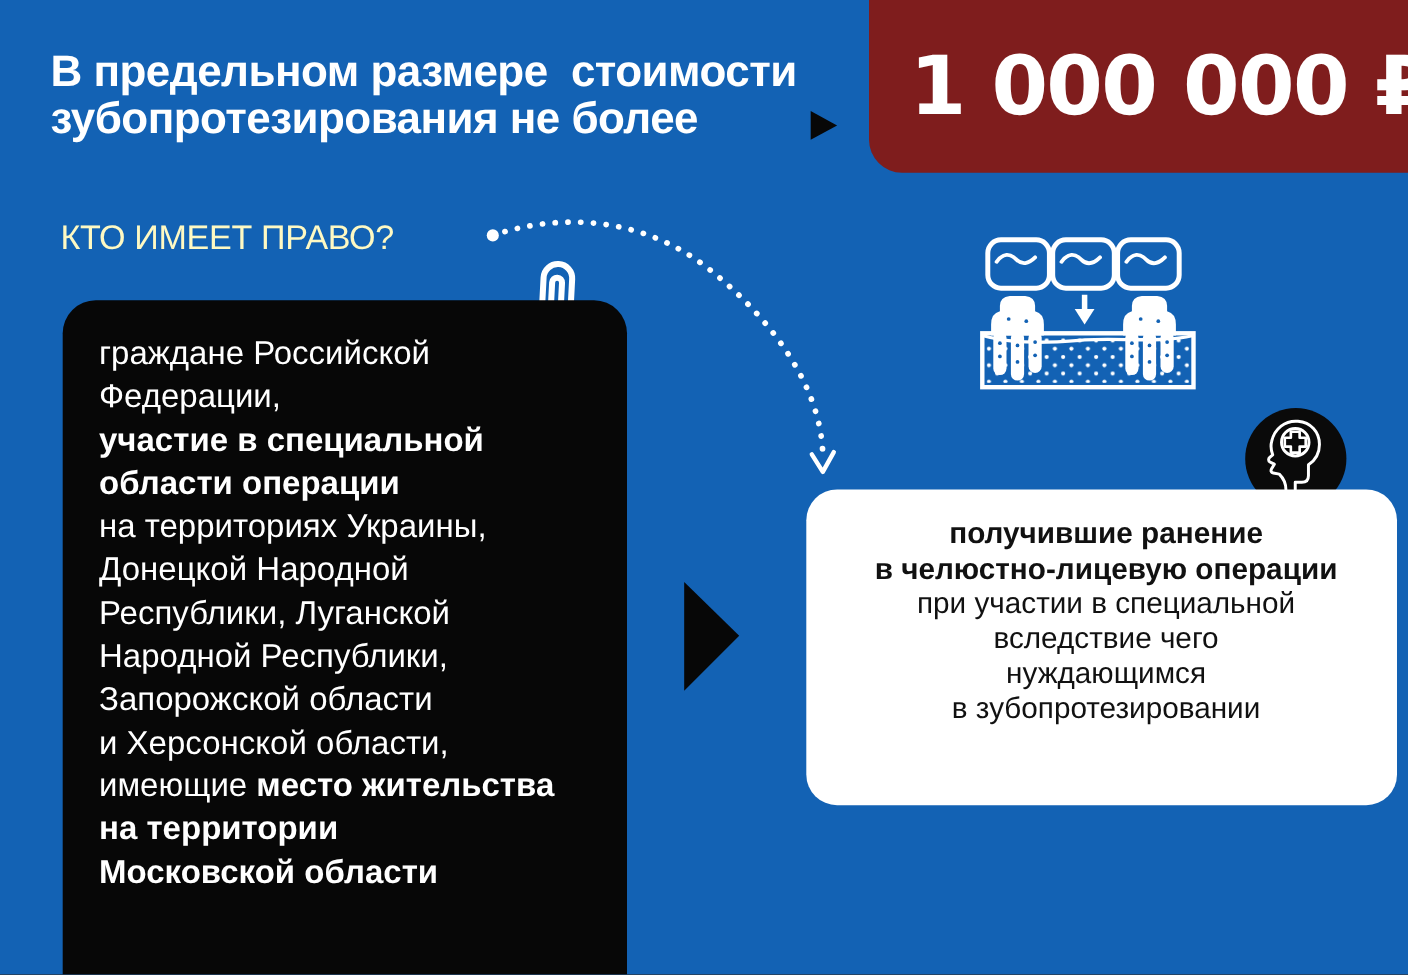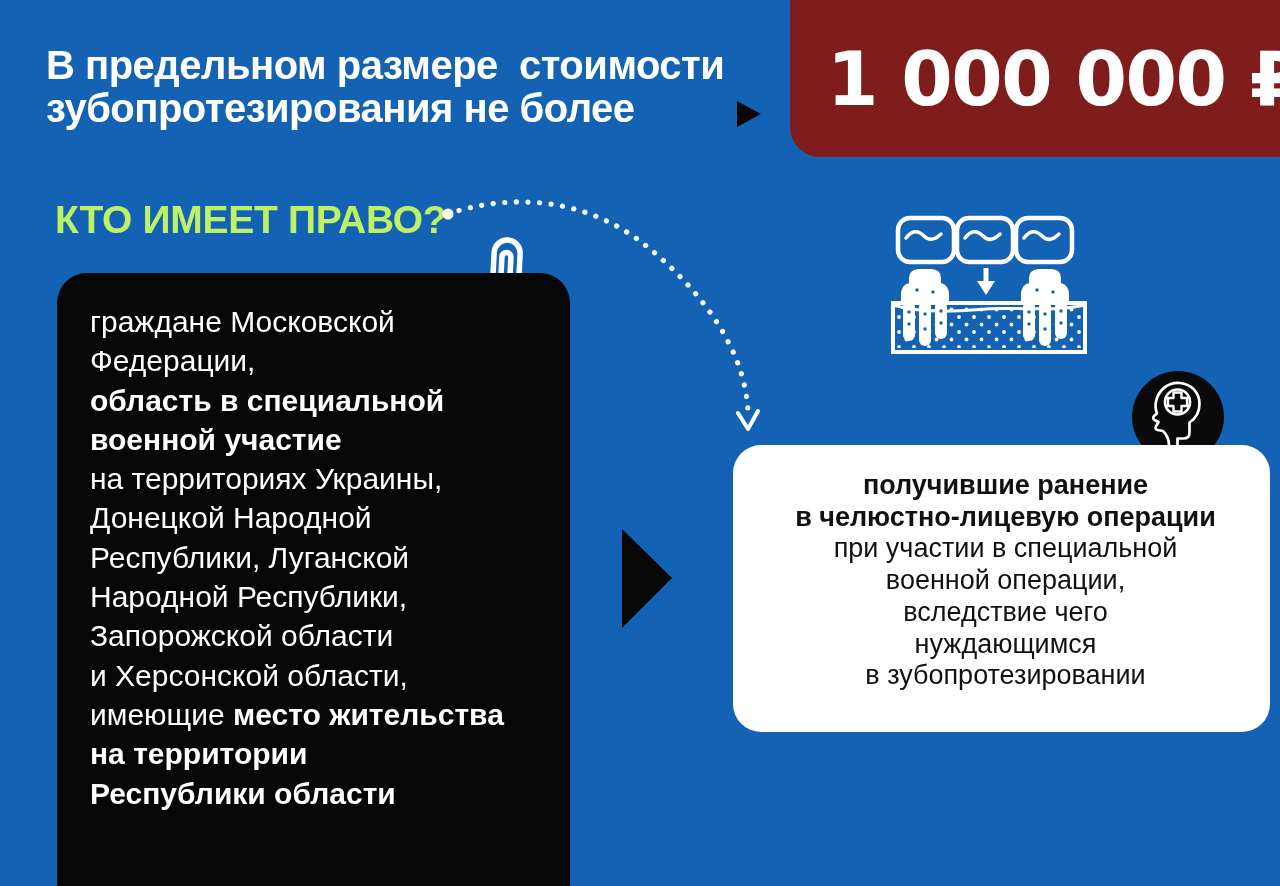--- a/index.html
+++ b/index.html
@@ -23,22 +23,22 @@
     position:absolute;left:790px;top:0;width:490px;height:157px;
     background:#7f1d1d;border-radius:0 0 0 30px;display:flex;align-items:center;
   }
   .amount-box span{
     color:#fff;font-weight:700;font-size:74px;letter-spacing:-1.5px;
     padding-left:37px;font-family:"DejaVu Sans","Liberation Sans",sans-serif;
     white-space:pre;
   }
   
   .who-heading{
-    position:absolute;left:55px;top:198px;color:#bef264;font-weight:700;
-    font-size:39px;letter-spacing:-.3px;
+    position:absolute;left:55px;top:198px;color:#fef9c3;font-weight:400;
+    font-size:31px;letter-spacing:-.3px;
   }
   
   .left-card{
     position:absolute;left:57px;top:273px;width:513px;height:620px;
     background:#070707;border-radius:30px 30px 0 0;box-sizing:border-box;
     padding:29px 26px 0 33px;color:#fff;font-size:30px;line-height:39.3px;
     font-weight:400;
   }
   .right-card{
     position:absolute;left:733px;top:445px;width:537px;height:287px;
@@ -84,33 +84,33 @@
     <path d="M18 29 C 80 8 155 12 215 60 C 268 102 316 163 318 228" fill="none" stroke="#fff" stroke-width="5.2" stroke-linecap="round" stroke-dasharray="0.1 11.5"></path>
     <path d="M308 228 L318 244 L328 226" fill="none" stroke="#fff" stroke-width="4" stroke-linecap="round" stroke-linejoin="round"></path>
   </svg>
 
   <svg class="clip-svg" width="46" height="88" viewBox="0 0 46 88">
     <path d="M36 78 V22 a13 13 0 0 0 -26 0 v42 a8.5 8.5 0 0 0 17 0 V26 a4.5 4.5 0 0 0 -9 0 v38" fill="none" stroke="#fff" stroke-width="5.5" stroke-linecap="round"></path>
   </svg>
 
   <div class="left-card">
     <div>
-        <div class="tl"><span>граждане Московской</span></div>
+        <div class="tl"><span>граждане Российской</span></div>
         <div class="tl"><span>Федерации,</span></div>
-        <div class="tl"><span class="b">область в специальной</span></div>
-        <div class="tl"><span class="b">военной участие</span></div>
+        <div class="tl"><span class="b">участие в специальной</span></div>
+        <div class="tl"><span class="b">области операции</span></div>
         <div class="tl"><span>на территориях Украины,</span></div>
         <div class="tl"><span>Донецкой Народной</span></div>
         <div class="tl"><span>Республики, Луганской</span></div>
         <div class="tl"><span>Народной Республики,</span></div>
         <div class="tl"><span>Запорожской области</span></div>
         <div class="tl"><span>и Херсонской области,</span></div>
         <div class="tl"><span>имеющие </span><span class="b">место жительства</span></div>
         <div class="tl"><span class="b">на территории</span></div>
-        <div class="tl"><span class="b">Республики области</span></div>
+        <div class="tl"><span class="b">Московской области</span></div>
       </div>
   </div>
 
   <div class="flow-tri"></div>
 
   <svg class="teeth-svg" width="210" height="150" viewBox="0 0 210 150">
     <defs>
       <pattern id="gdots" width="15" height="15" patternUnits="userSpaceOnUse">
         <circle cx="4" cy="4" r="1.9" fill="#fff"></circle>
         <circle cx="11.5" cy="11.5" r="1.9" fill="#fff"></circle>
@@ -155,20 +155,19 @@
       <circle cx="45.5" cy="31" r="12.5" fill="none" stroke="#fff" stroke-width="2.7"></circle>
       <path d="M41.5 21.5 h8 v5.5 h5.5 v8 h-5.5 v5.5 h-8 v-5.5 h-5.5 v-8 h5.5 Z" fill="none" stroke="#fff" stroke-width="2.4" stroke-linejoin="round"></path>
     </svg>
   </div>
 
   <div class="right-card">
     <div>
         <div class="tl"><span class="b">получившие ранение</span></div>
         <div class="tl"><span class="b">в челюстно-лицевую операции</span></div>
         <div class="tl"><span>при участии в специальной</span></div>
-        <div class="tl"><span>военной операции,</span></div>
         <div class="tl"><span>вследствие чего</span></div>
         <div class="tl"><span>нуждающимся</span></div>
         <div class="tl"><span>в зубопротезировании</span></div>
       </div>
   </div>
 
 </div>
 
 </body></html>

